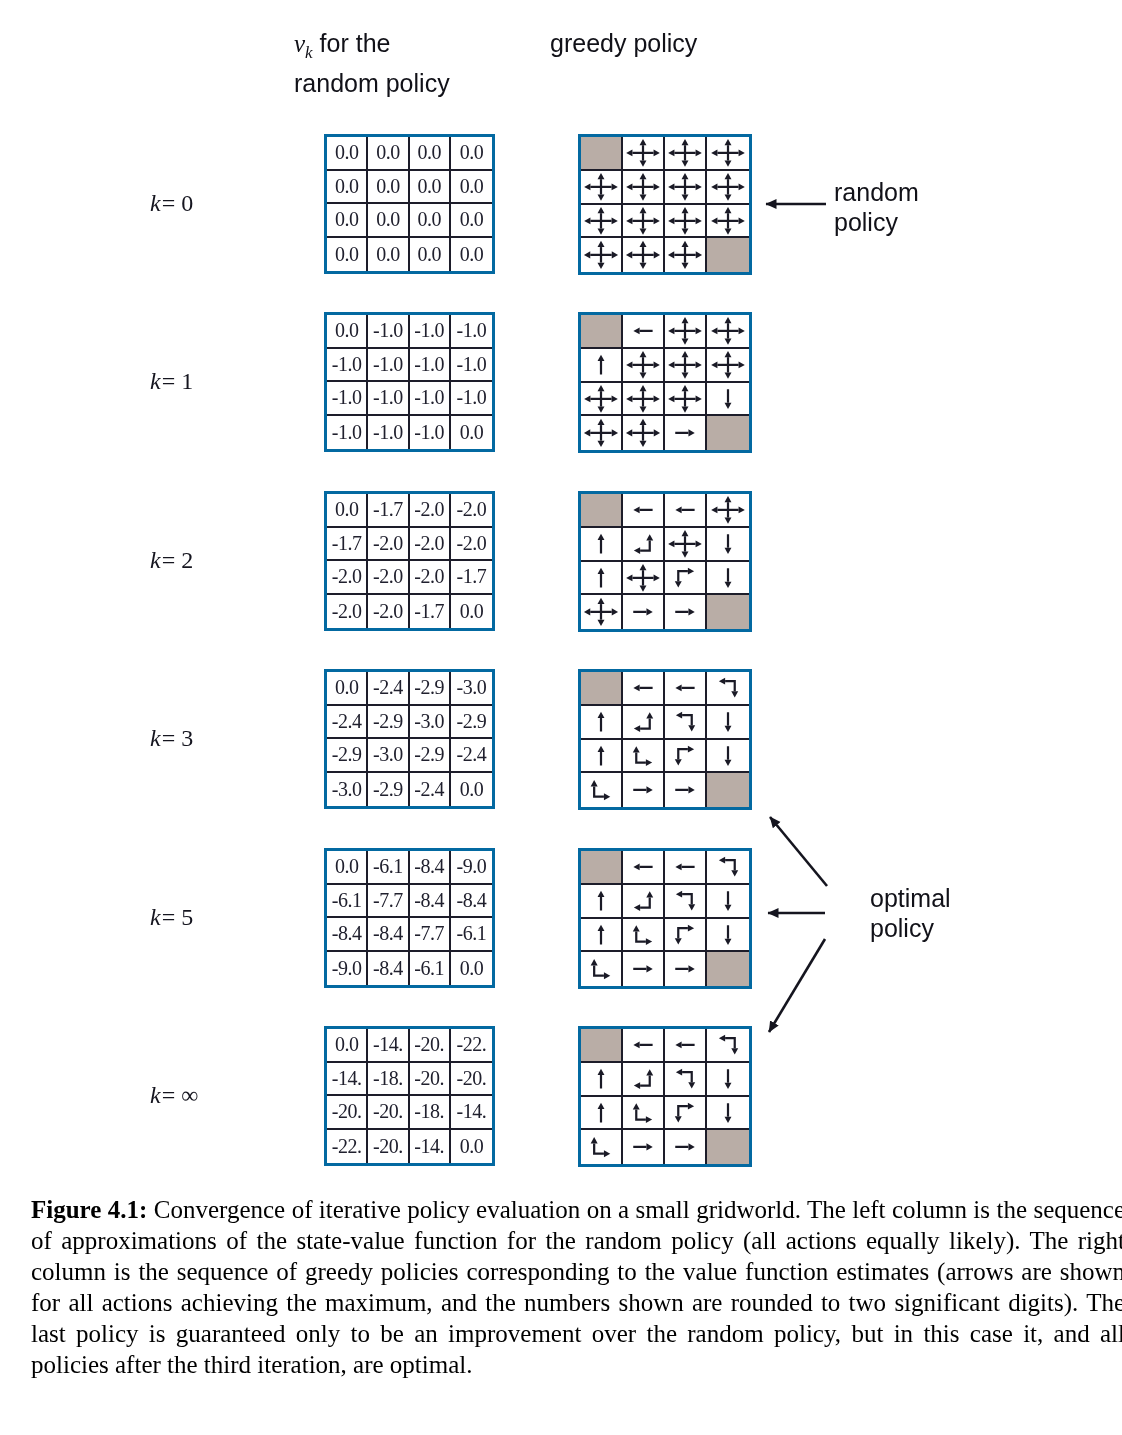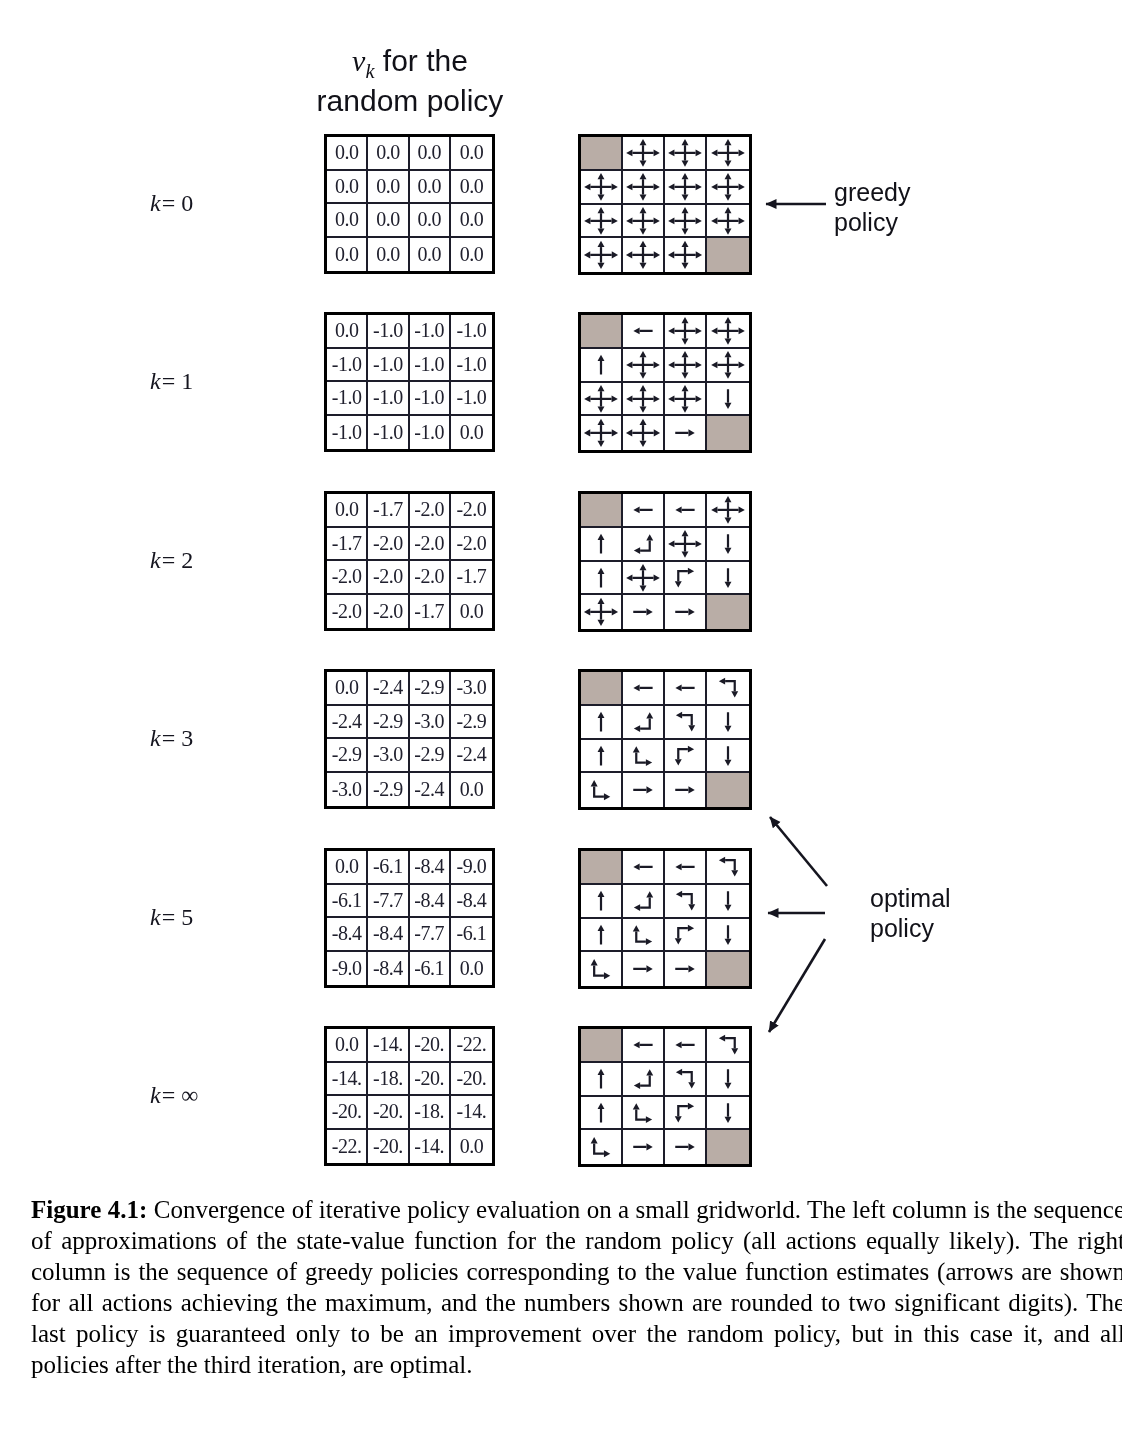--- a/index.html
+++ b/index.html
@@ -1,33 +1,33 @@
 <!DOCTYPE html>
 <html><head>
 <meta charset="utf-8">
 <style>
   html,body{margin:0;padding:0;background:#fff;}
   .page{position:relative;width:1122px;height:1435px;background:#ffffff;overflow:hidden;
         font-family:"Liberation Sans",sans-serif;color:#15151f;}
 
   
-  .col-header{position:absolute;top:46px;text-align:center;font-size:30px;line-height:30px;color:#111118;}
+  .col-header{position:absolute;top:28px;font-size:25px;line-height:30px;color:#111118;}
   .hdr-left{left:294px;width:232px;}
   .hdr-right{left:550px;width:232px;}
   .math{font-family:"Liberation Serif",serif;font-style:italic;}
   .math sub{font-size:68%;font-style:italic;}
 
   
   .iter-row{position:absolute;left:0;width:1122px;height:141px;}
   .k-label{position:absolute;left:150px;width:130px;top:56px;text-align:left;
            font-family:"Liberation Serif",serif;font-size:24px;color:#15151f;}
   .k-label i{font-style:italic;padding-right:1px;}
 
   .grid{position:absolute;top:0;display:grid;grid-template-columns:repeat(4,1fr);
-        grid-template-rows:repeat(4,1fr);border:3px solid #000000;box-sizing:border-box;background:#fff;}
+        grid-template-rows:repeat(4,1fr);border:3px solid #0369a1;box-sizing:border-box;background:#fff;}
   .vgrid{left:324px;width:171px;height:140px;}
   .pgrid{left:578px;width:174px;height:141px;}
   .cell{border-right:2px solid #1d1d2a;border-bottom:2px solid #1d1d2a;
         display:flex;align-items:center;justify-content:center;overflow:hidden;}
   .cell.c3{border-right:none;}
   .cell.r3{border-bottom:none;}
   .vcell{font-family:"Liberation Serif",serif;font-size:20px;color:#20202e;letter-spacing:-0.5px;}
   .pcell svg{width:100%;height:100%;display:block;}
   .pcell.terminal{background:#b9ada6;}
 
@@ -47,20 +47,21 @@
 <body>
 
 <div class="page">
 
   <div class="col-header hdr-left">
     <div><span class="math"><span>v</span><sub>k</sub></span><span> for the</span></div>
     <div>random policy</div>
   </div>
 
   <div class="col-header hdr-right">
+    <div>greedy policy</div>
   </div>
 
   <div id="rows">
       <div class="iter-row" style="top: 134px;">
         <div class="k-label"><i>k</i><span>= 0</span></div>
         <div class="grid vgrid">
           <div class="cell vcell">0.0</div>
           <div class="cell vcell">0.0</div>
           <div class="cell vcell">0.0</div>
           <div class="cell vcell c3">0.0</div>
@@ -851,21 +852,21 @@
         <path d="M0,0 L11,5 L0,10 z" fill="#15151f"></path>
       </marker>
     </defs>
     <line x1="826" y1="204" x2="766" y2="204" stroke="#15151f" stroke-width="2.6" marker-end="url(#ah)"></line>
     <line x1="827" y1="886" x2="770" y2="817" stroke="#15151f" stroke-width="2.6" marker-end="url(#ah)"></line>
     <line x1="825" y1="913" x2="768" y2="913" stroke="#15151f" stroke-width="2.6" marker-end="url(#ah)"></line>
     <line x1="825" y1="939" x2="769" y2="1032" stroke="#15151f" stroke-width="2.6" marker-end="url(#ah)"></line>
   </svg>
 
   <div class="ann ann-random">
-    <div>greedy</div>
+    <div>random</div>
     <div>policy</div>
   </div>
 
   <div class="ann ann-optimal">
     <div>optimal</div>
     <div>policy</div>
   </div>
 
   <div class="caption">
     <b>Figure 4.1:</b>

